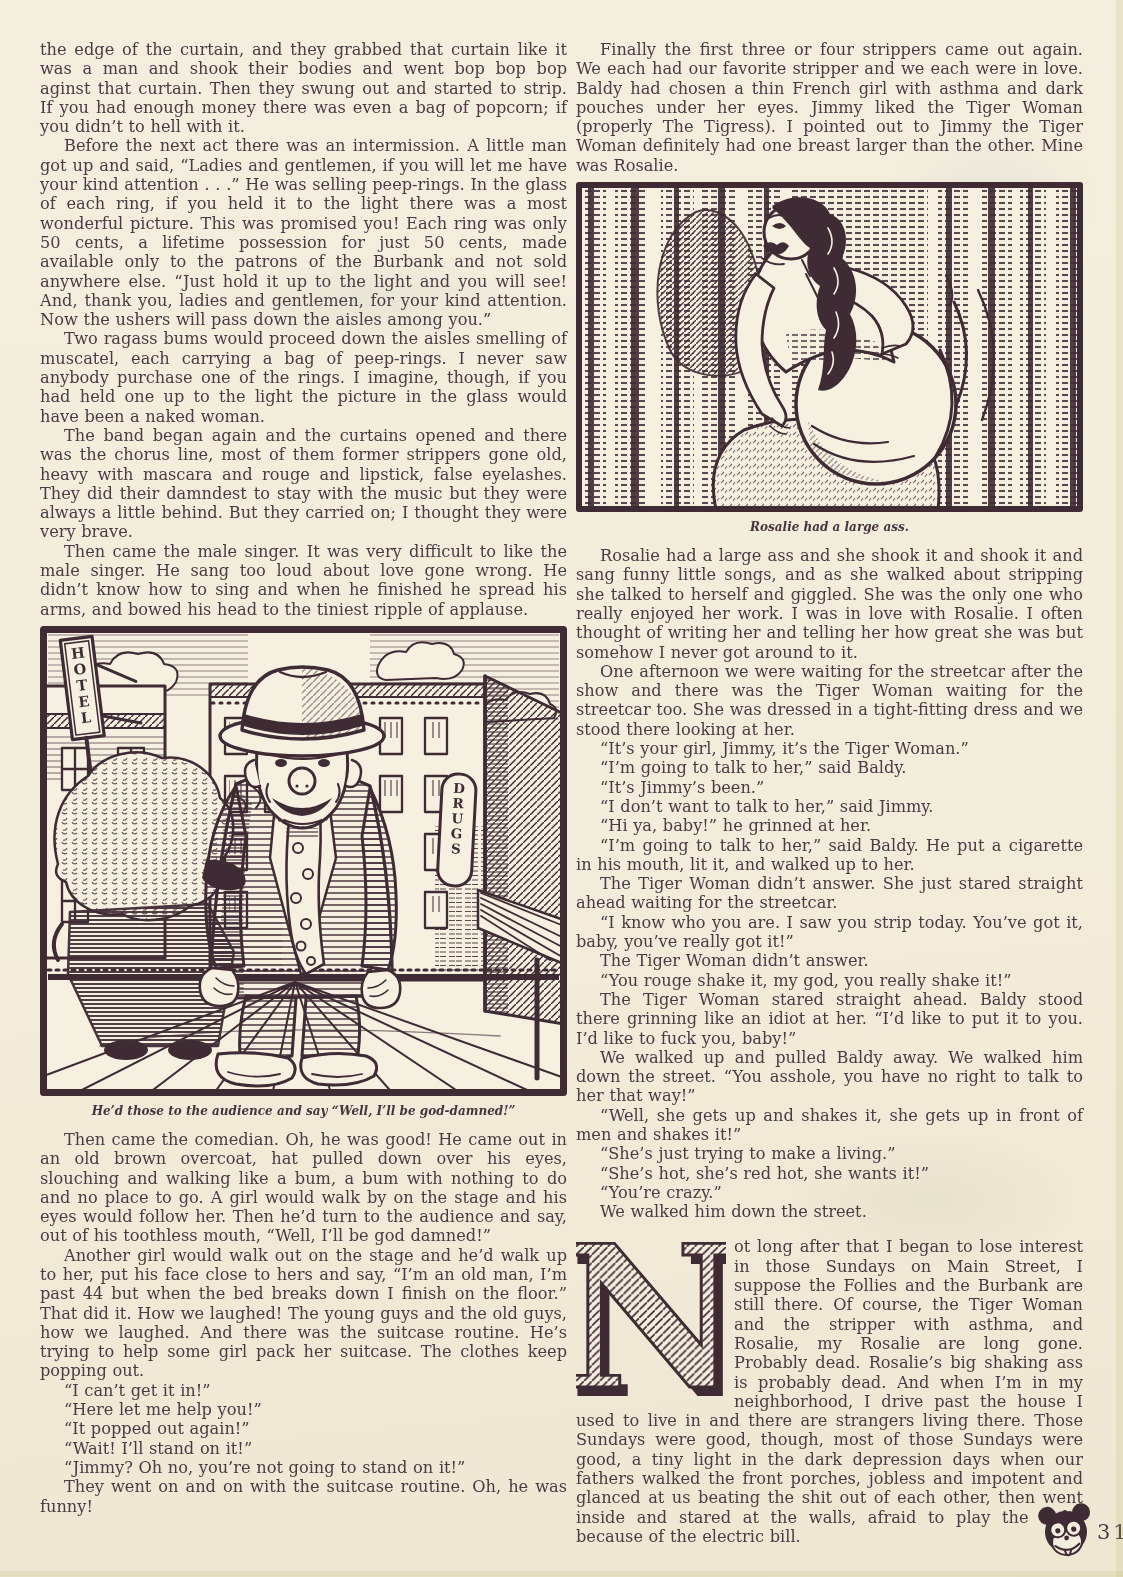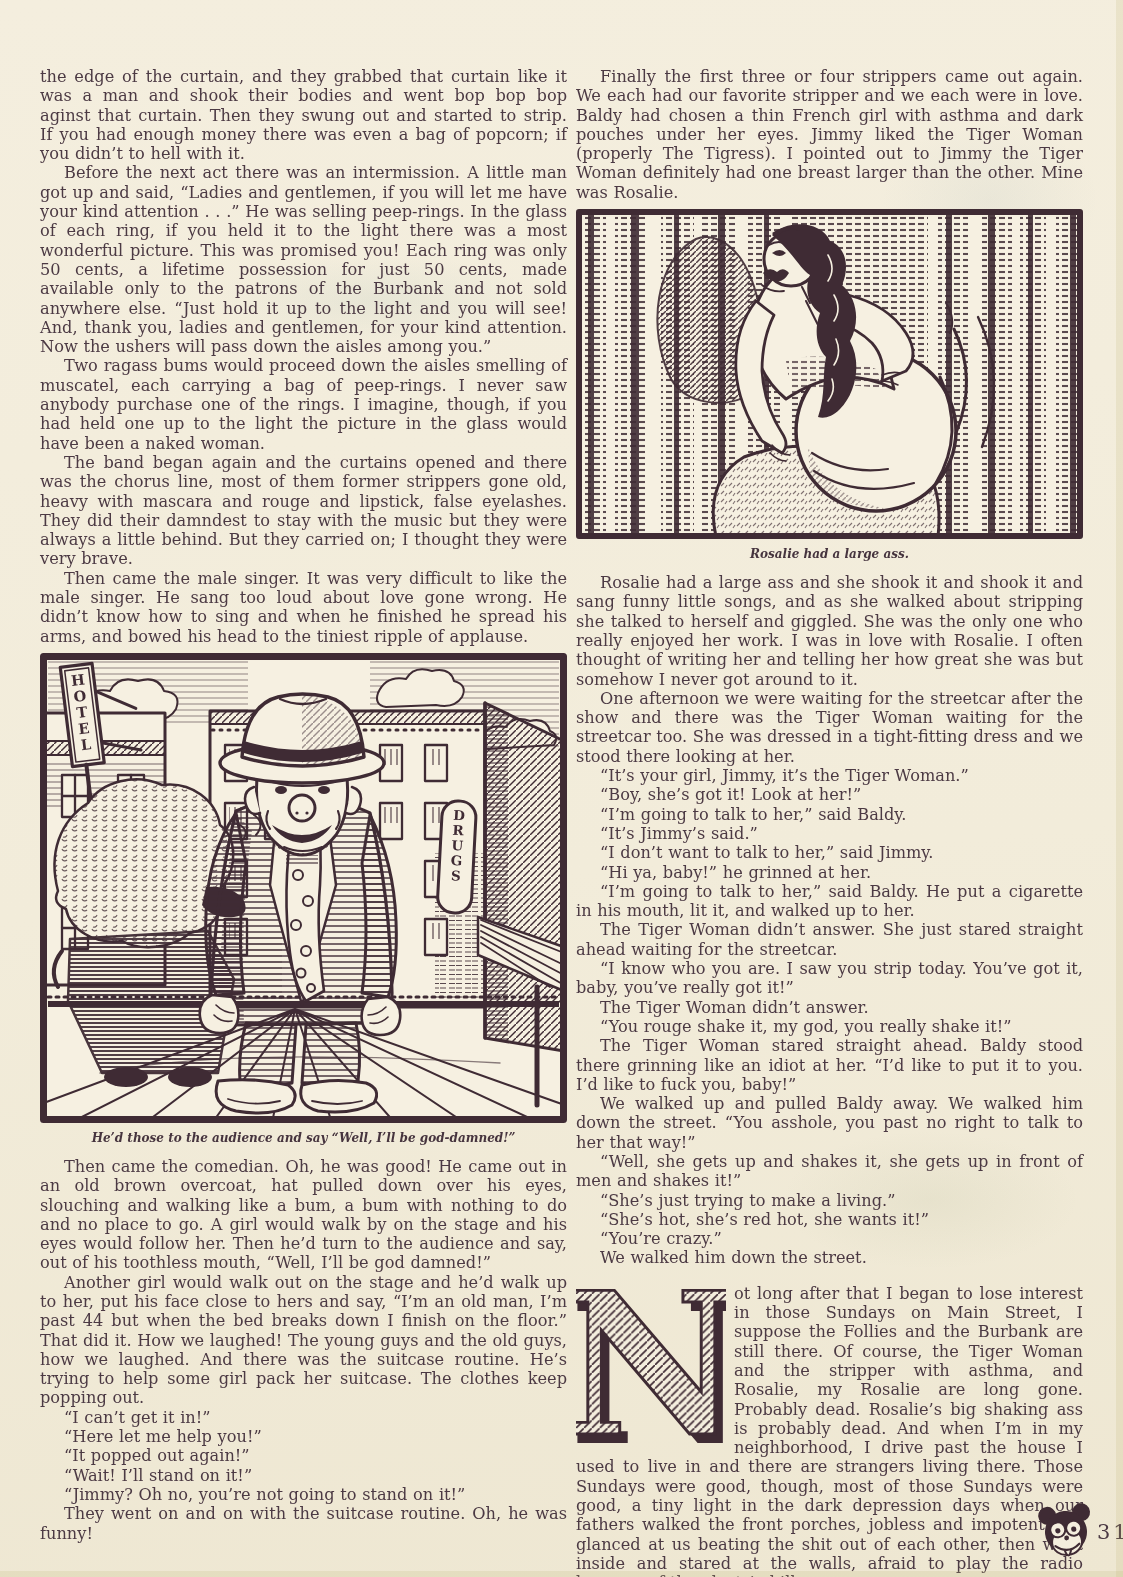--- a/index.html
+++ b/index.html
@@ -1,18 +1,18 @@
 <!DOCTYPE html>
 <html><head>
 <meta charset="utf-8">
 <style>
   html,body{margin:0;padding:0;}
   body{width:1123px;height:1577px;background:#e7e0cc;font-family:"DejaVu Serif","Liberation Serif",serif;}
   .page{position:relative;width:1123px;height:1577px;background:linear-gradient(175deg,#f4eede 0%,#f2ecda 55%,#eee7d2 100%);overflow:hidden;}
-  .col{position:absolute;top:40px;margin-top:27px;}
+  .col{position:absolute;top:40px;}
   .col-left{left:40px;width:527px;}
   .col-right{left:576px;width:507px;}
   p{margin:0;text-align:justify;font-size:16.2px;line-height:19.3px;color:#4c3a44;text-indent:24px;word-spacing:.5px;}
   p.noindent{text-indent:0;}
   .ital{}
   figure{margin:7px 0 2px 0;}
   figcaption{text-align:center;font-weight:bold;font-style:italic;font-size:12px;color:#46343e;margin-top:5px;line-height:20px;}
   .after-fig{margin-top:9px;}
   svg.art{display:block;}
   .signtext{font-family:"DejaVu Serif","Liberation Serif",serif;font-weight:bold;fill:#3f2b34;}
@@ -304,32 +304,31 @@
           <path d="M370 94q10 16 4 30" stroke-width="2"></path>
           <rect x="3" y="3" width="501" height="324" stroke-width="6"></rect>
         </g>
       </svg>
       <figcaption>Rosalie had a large ass.</figcaption>
     </figure>
 
     <p class="after-fig">Rosalie had a large ass and she shook it and shook it and sang funny little songs, and as she walked about stripping she talked to herself and giggled.  She was the only one who really enjoyed her work.  I was in love with Rosalie.  I often thought of writing her and telling her how great she was but somehow I never got around to it.</p>
     <p>One afternoon we were waiting for the streetcar after the show and there was the Tiger Woman waiting for the streetcar too.  She was dressed in a tight-fitting dress and we stood there looking at her.</p>
     <p>“It’s your girl, Jimmy, it’s the Tiger Woman.”</p>
-    <p>“Boy, she’s got it!  Look at her!”</p>
     <p>“I’m going to talk to her,” said Baldy.</p>
-    <p>“It’s Jimmy’s said.”</p>
+    <p>“It’s Jimmy’s been.”</p>
     <p>“I don’t want to talk to her,” said Jimmy.</p>
     <p>“Hi ya, baby!” he grinned at her.</p>
     <p>“I’m going to talk to her,” said Baldy.  He put a cigarette in his mouth, lit it, and walked up to her.</p>
     <p>The Tiger Woman didn’t answer.  She just stared straight ahead waiting for the streetcar.</p>
     <p>“I know who you are.  I saw you strip today.  You’ve got it, baby, you’ve really got it!”</p>
     <p>The Tiger Woman didn’t answer.</p>
     <p>“You rouge shake it, my god, you really shake it!”</p>
     <p>The Tiger Woman stared straight ahead.  Baldy stood there grinning like an idiot at her.  “I’d like to put it to you.  I’d like to fuck you, baby!”</p>
-    <p>We walked up and pulled Baldy away.  We walked him down the street.  “You asshole, you past no right to talk to her that way!”</p>
+    <p>We walked up and pulled Baldy away.  We walked him down the street.  “You asshole, you have no right to talk to her that way!”</p>
     <p>“Well, she gets up and shakes it, she gets up in front of men and shakes it!”</p>
     <p>“She’s just trying to make a living.”</p>
     <p>“She’s hot, she’s red hot, she wants it!”</p>
     <p>“You’re crazy.”</p>
     <p>We walked him down the street.</p>
 
     <p class="closing">
       <span class="ncap"><svg width="150" height="160" viewBox="0 0 152 162">
         <defs>
           <pattern id="nh" width="8" height="8" patternUnits="userSpaceOnUse">

